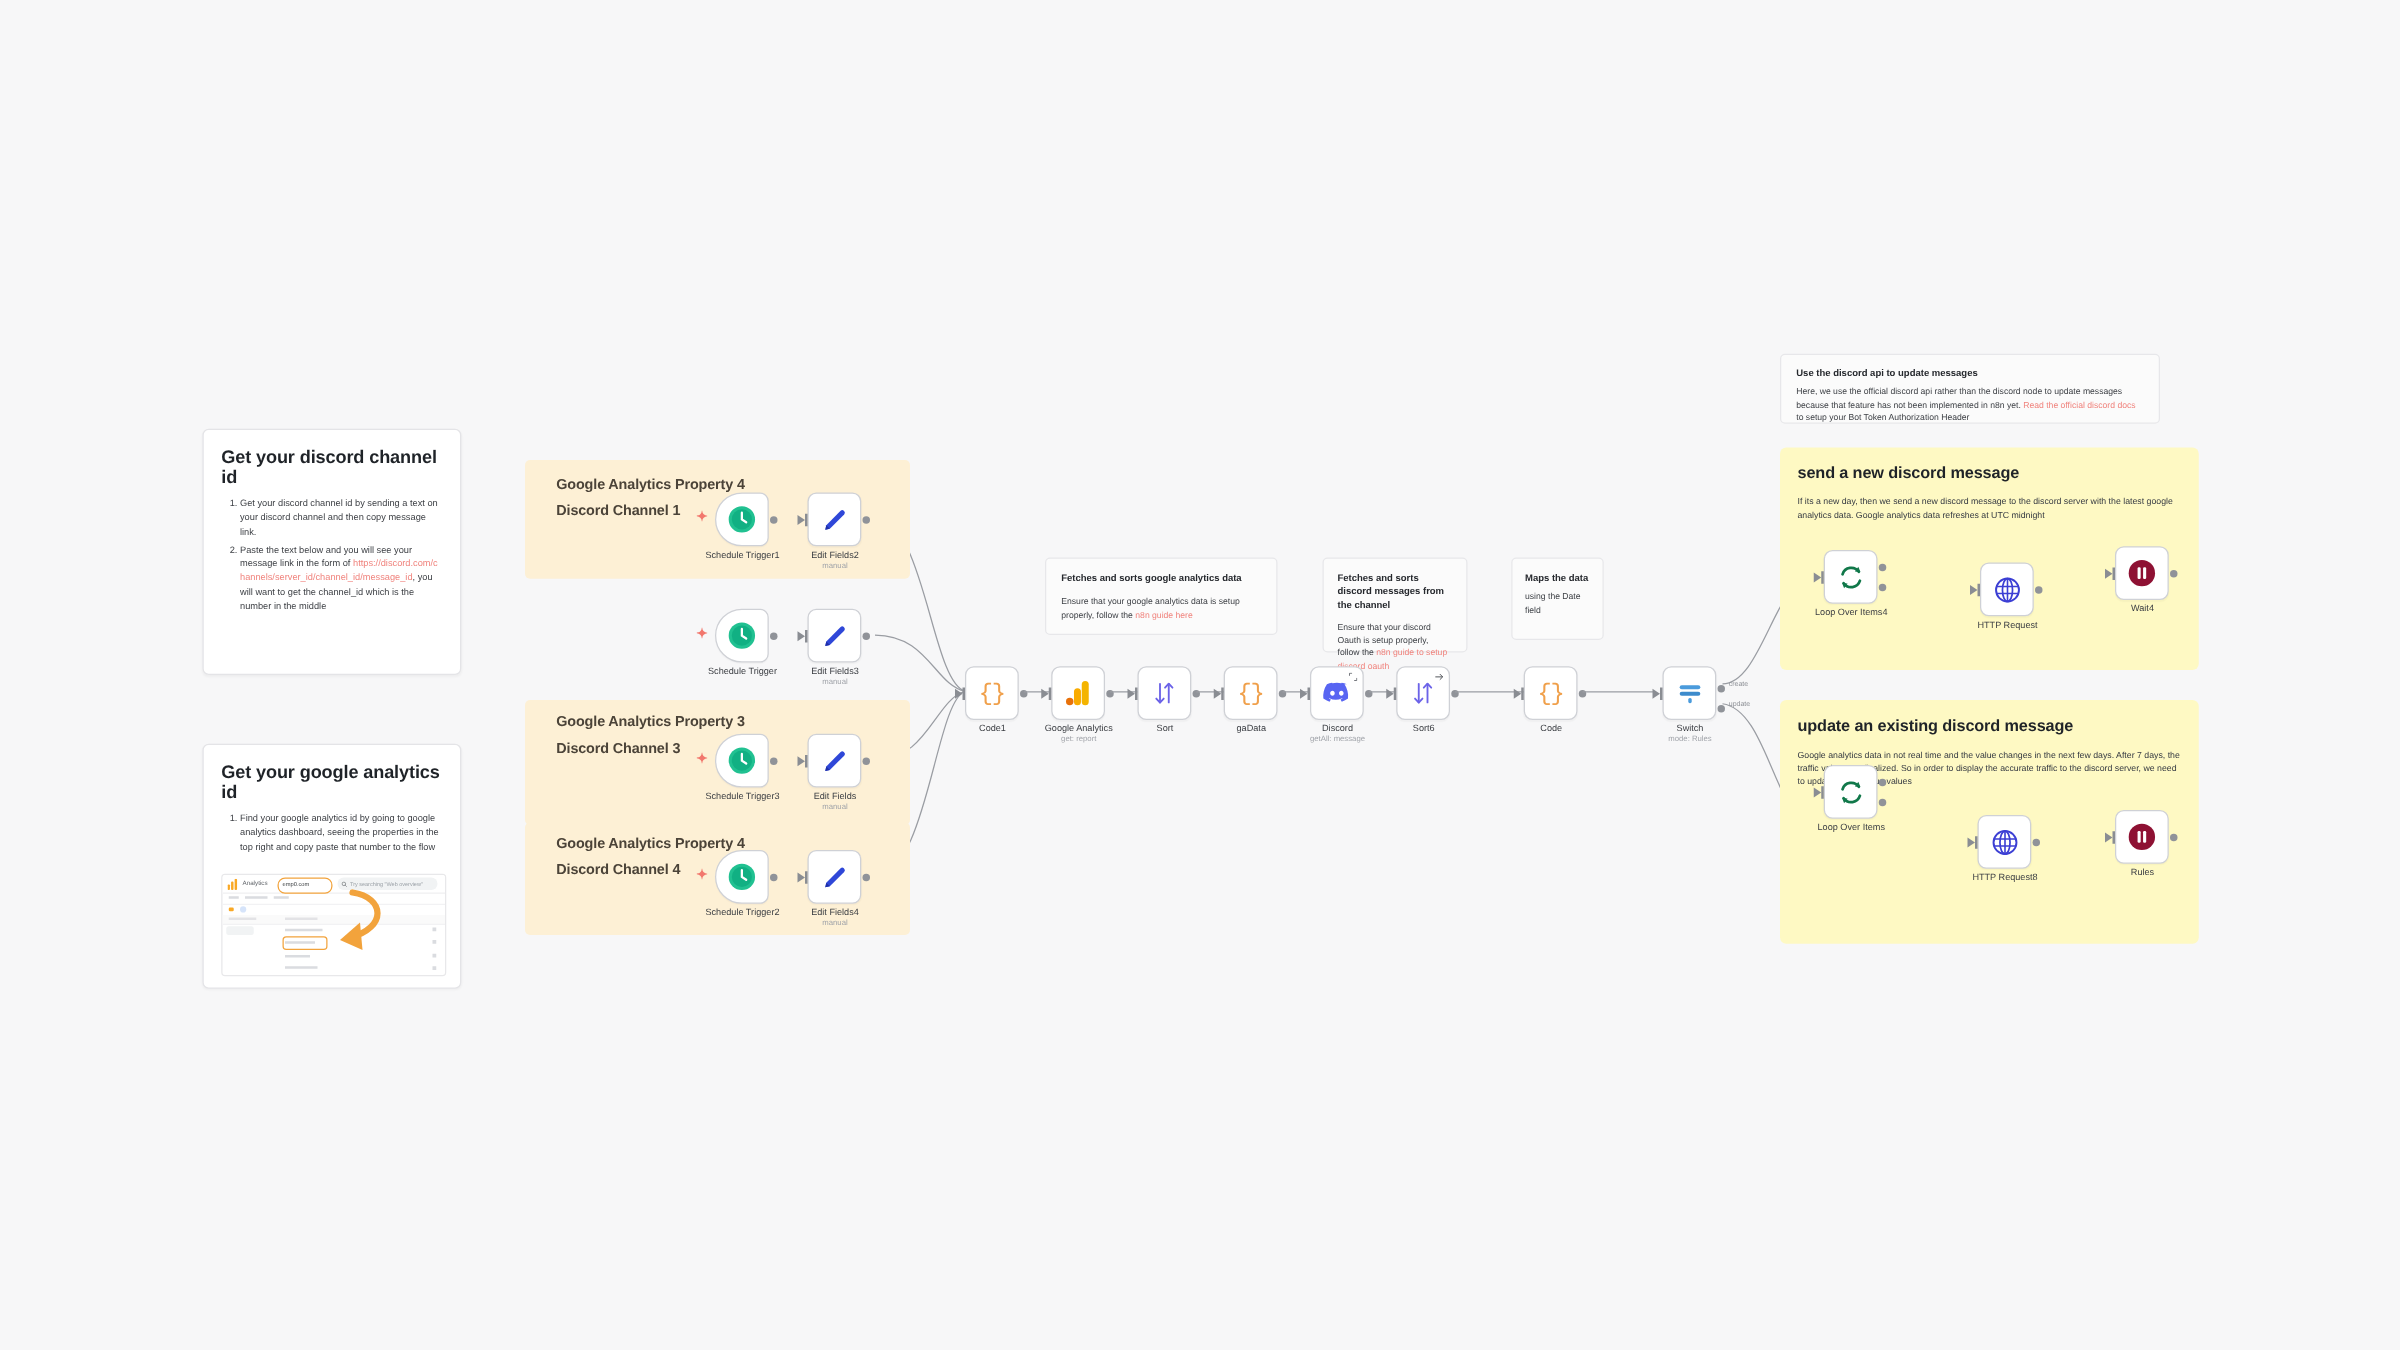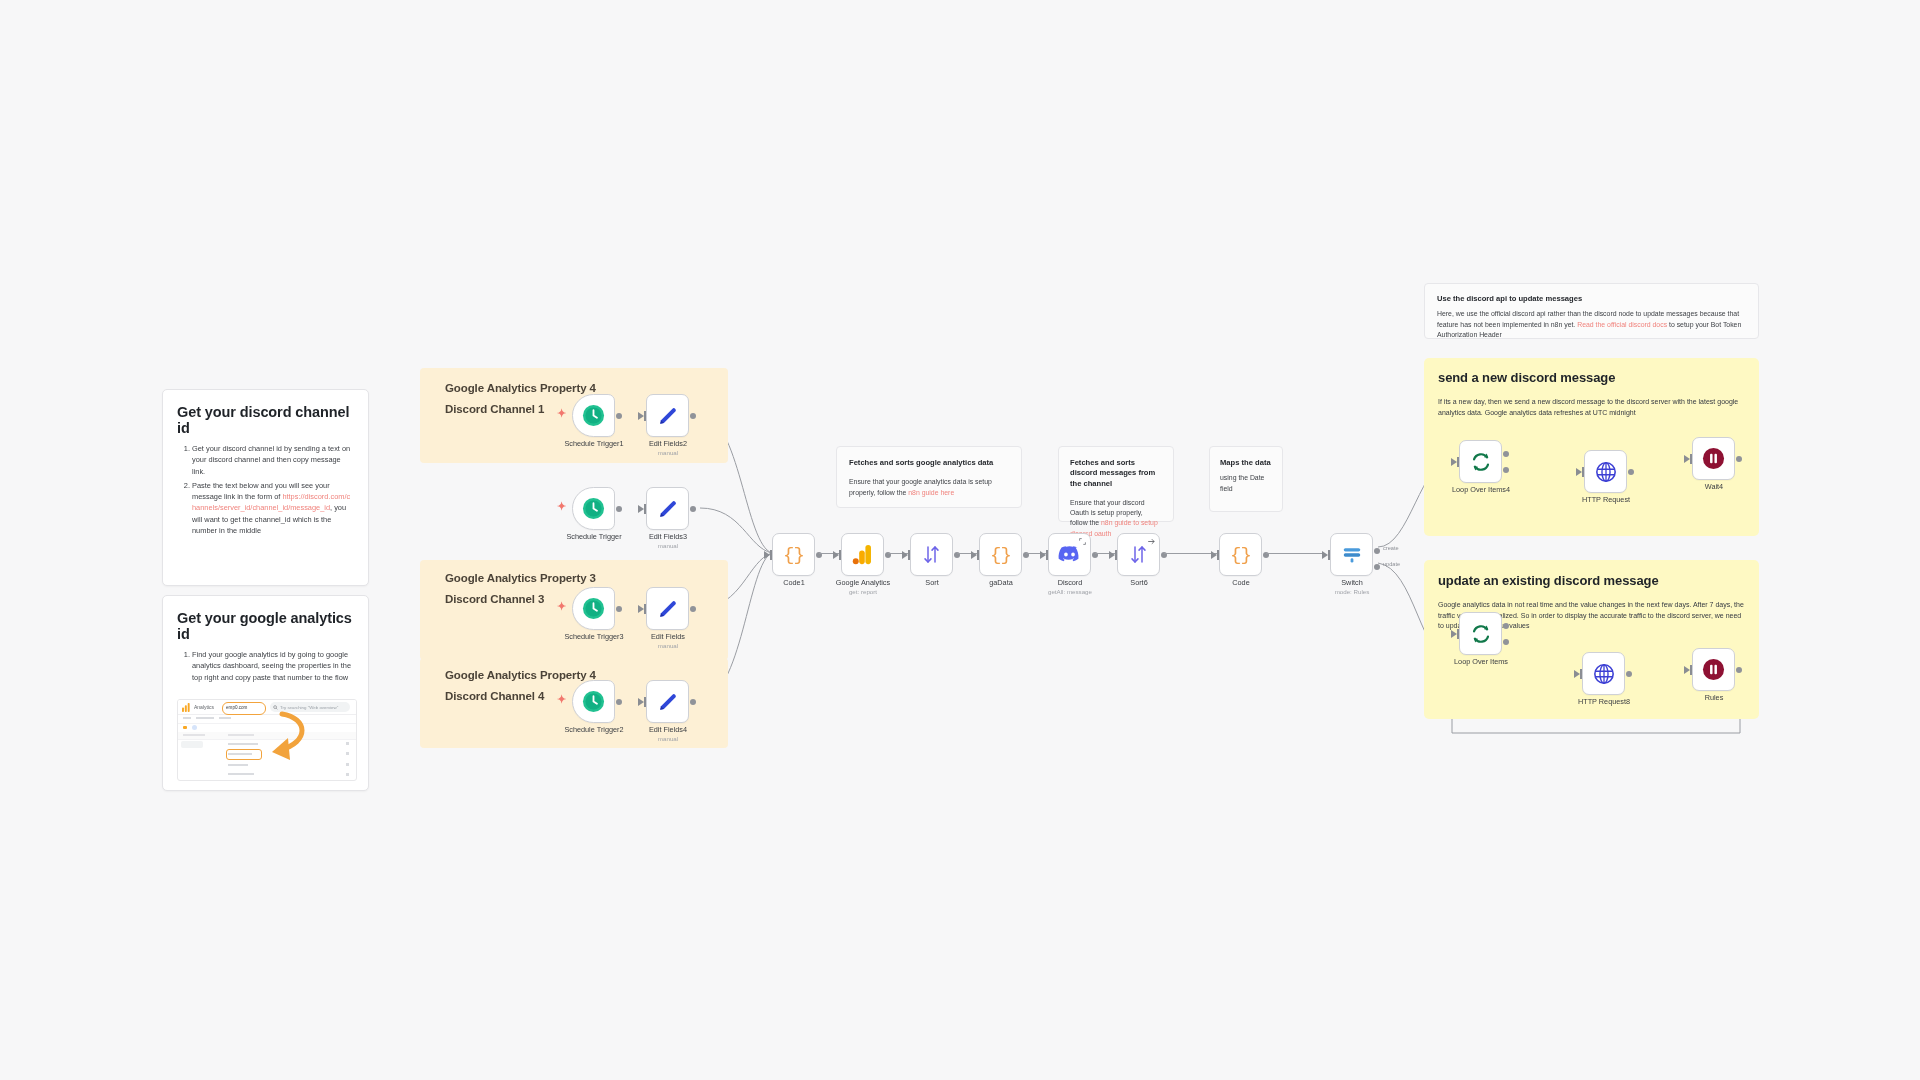--- a/index.html
+++ b/index.html
@@ -119,21 +119,21 @@
 
     <path d="M1500 460 C 1530 466, 1550 470, 1580 470"></path>
     <path d="M1625 470 C 1655 470, 1660 460, 1688 457"></path>
     <path d="M1733 457 L 1740 457 L 1740 525 L 1592 525 L 1452 525 L 1452 462"></path>
 
     <path d="M1500 670 C 1530 672, 1550 672, 1578 672"></path>
     <path d="M1623 672 C 1652 672, 1658 668, 1688 668"></path>
     <path d="M1733 668 L 1740 668 L 1740 733 L 1592 733 L 1452 733 L 1452 672"></path>
   </svg>
 
-  <div class="abs note-white" style="left:162px;top:343px;width:207px;height:197px;padding:14px 14px 0 14px;box-sizing:border-box;margin-top:46px;">
+  <div class="abs note-white" style="left:162px;top:343px;width:207px;height:197px;padding:14px 14px 0 14px;box-sizing:border-box;">
     <div class="nw-title">Get your discord channel id</div>
     <ol>
       <li>Get your discord channel id by sending a text on your discord channel and then copy message link.</li>
       <li>
         <span>Paste the text below and you will see your message link in the form of</span>
         <span class="lnk">https://discord.com/channels/server_id/channel_id/message_id</span><span>, you will want to get the channel_id which is the number in the middle</span>
       </li>
     </ol>
   </div>
 
@@ -411,21 +411,21 @@
     <span class="port" style="right:-8px;top:14px;margin-top:0;">
       <span class="port-lbl">create</span>
     </span>
     <span class="port" style="right:-8px;top:30px;margin-top:0;">
       <span class="port-lbl">update</span>
     </span>
     <span class="node-label">Switch</span>
     <span class="node-sub">mode: Rules</span>
   </div>
 
-  <div class="abs note-grey" style="left:1424px;top:283px;width:335px;height:56px;padding:10px 12px;box-sizing:border-box;">
+  <div class="abs note-grey" style="left:1424px;top:283px;width:304px;height:56px;padding:10px 12px;box-sizing:border-box;">
     <div class="ng-title" style="margin-bottom:5px;">Use the discord api to update messages</div>
     <div class="ng-body"><span>Here, we use the official discord api rather than the discord node to update messages because that feature has not been implemented in n8n yet. </span><span class="lnk">Read the official discord docs</span><span> to setup your Bot Token Authorization Header</span></div>
   </div>
 
   <div class="abs blue" style="left:1424px;top:358px;width:335px;height:178px;">
     <div class="abs bl-title" style="left:14px;top:12px;">send a new discord message</div>
     <div class="abs bl-body" style="left:14px;top:39px;width:305px;">If its a new day, then we send a new discord message to the discord server with the latest google analytics data. Google analytics data refreshes at UTC midnight</div>
   </div>
 
   <div class="node" style="left:1459px;top:440px;">
@@ -461,21 +461,21 @@
       <span class="arrowbar"></span>
     <svg width="23" height="23" viewBox="0 0 24 24">
       <circle cx="12" cy="12" r="11" fill="#8e1133"></circle>
       <rect x="8.4" y="7" width="2.6" height="10" rx="1.1" fill="#fff"></rect>
       <rect x="13" y="7" width="2.6" height="10" rx="1.1" fill="#fff"></rect>
     </svg>
     <span class="port out"></span>
     <span class="node-label">Wait4</span>
   </div>
 
-  <div class="abs blue" style="left:1424px;top:560px;width:335px;height:159px;">
+  <div class="abs blue" style="left:1424px;top:560px;width:335px;height:195px;">
     <div class="abs bl-title" style="left:14px;top:13px;">update an existing discord message</div>
     <div class="abs bl-body" style="left:14px;top:40px;width:310px;">Google analytics data in not real time and the value changes in the next few days. After 7 days, the traffic values are finalized. So in order to display the accurate traffic to the discord server, we need to update the previous values</div>
   </div>
 
   <div class="node" style="left:1459px;top:612px;">
     <span class="arrowin"></span>
       <span class="arrowbar"></span>
     <svg width="22" height="22" viewBox="0 0 24 24">
       <g fill="none" stroke="#11784a" stroke-width="2.4" stroke-linecap="round">
         <path d="M4.4 9.2A8 8 0 0118.6 7"></path>

